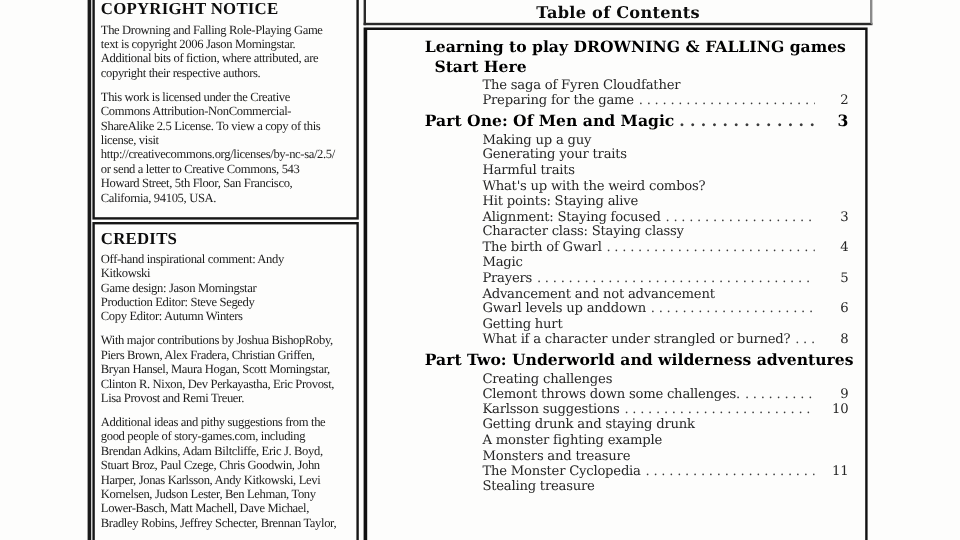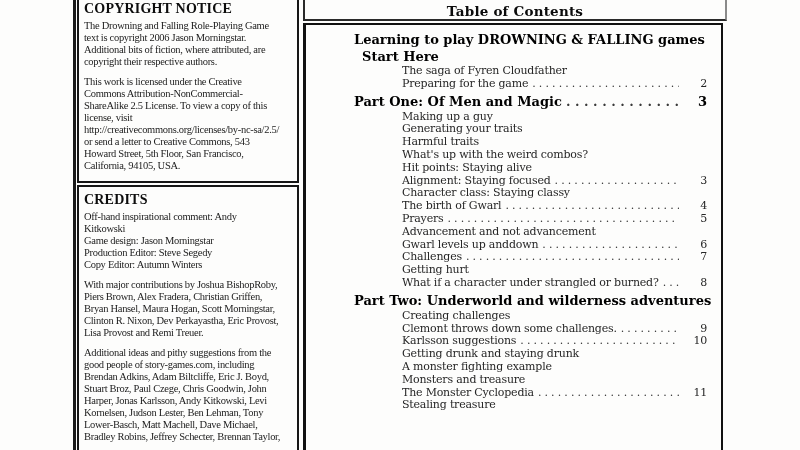--- a/index.html
+++ b/index.html
@@ -181,39 +181,39 @@
       <div class="row plain">
     <span class="label">Character class: Staying classy</span>
     <span class="dots"></span>
     <span class="page"></span>
   </div>
       <div class="row plain leader">
     <span class="label">The birth of Gwarl</span>
     <span class="dots"></span>
     <span class="page">4</span>
   </div>
+      <div class="row plain">
+    <span class="label">Magic</span>
+    <span class="dots"></span>
+    <span class="page"></span>
+  </div>
       <div class="row plain leader">
     <span class="label">Prayers</span>
     <span class="dots"></span>
     <span class="page">5</span>
   </div>
       <div class="row plain">
     <span class="label">Advancement and not advancement</span>
     <span class="dots"></span>
     <span class="page"></span>
   </div>
       <div class="row plain leader">
     <span class="label">Gwarl levels up anddown</span>
     <span class="dots"></span>
     <span class="page">6</span>
-  </div>
-      <div class="row plain leader">
-    <span class="label">Challenges</span>
-    <span class="dots"></span>
-    <span class="page">7</span>
   </div>
       <div class="row plain">
     <span class="label">Getting hurt</span>
     <span class="dots"></span>
     <span class="page"></span>
   </div>
       <div class="row plain leader">
     <span class="label">What if a character under strangled or burned?</span>
     <span class="dots"></span>
     <span class="page">8</span>

